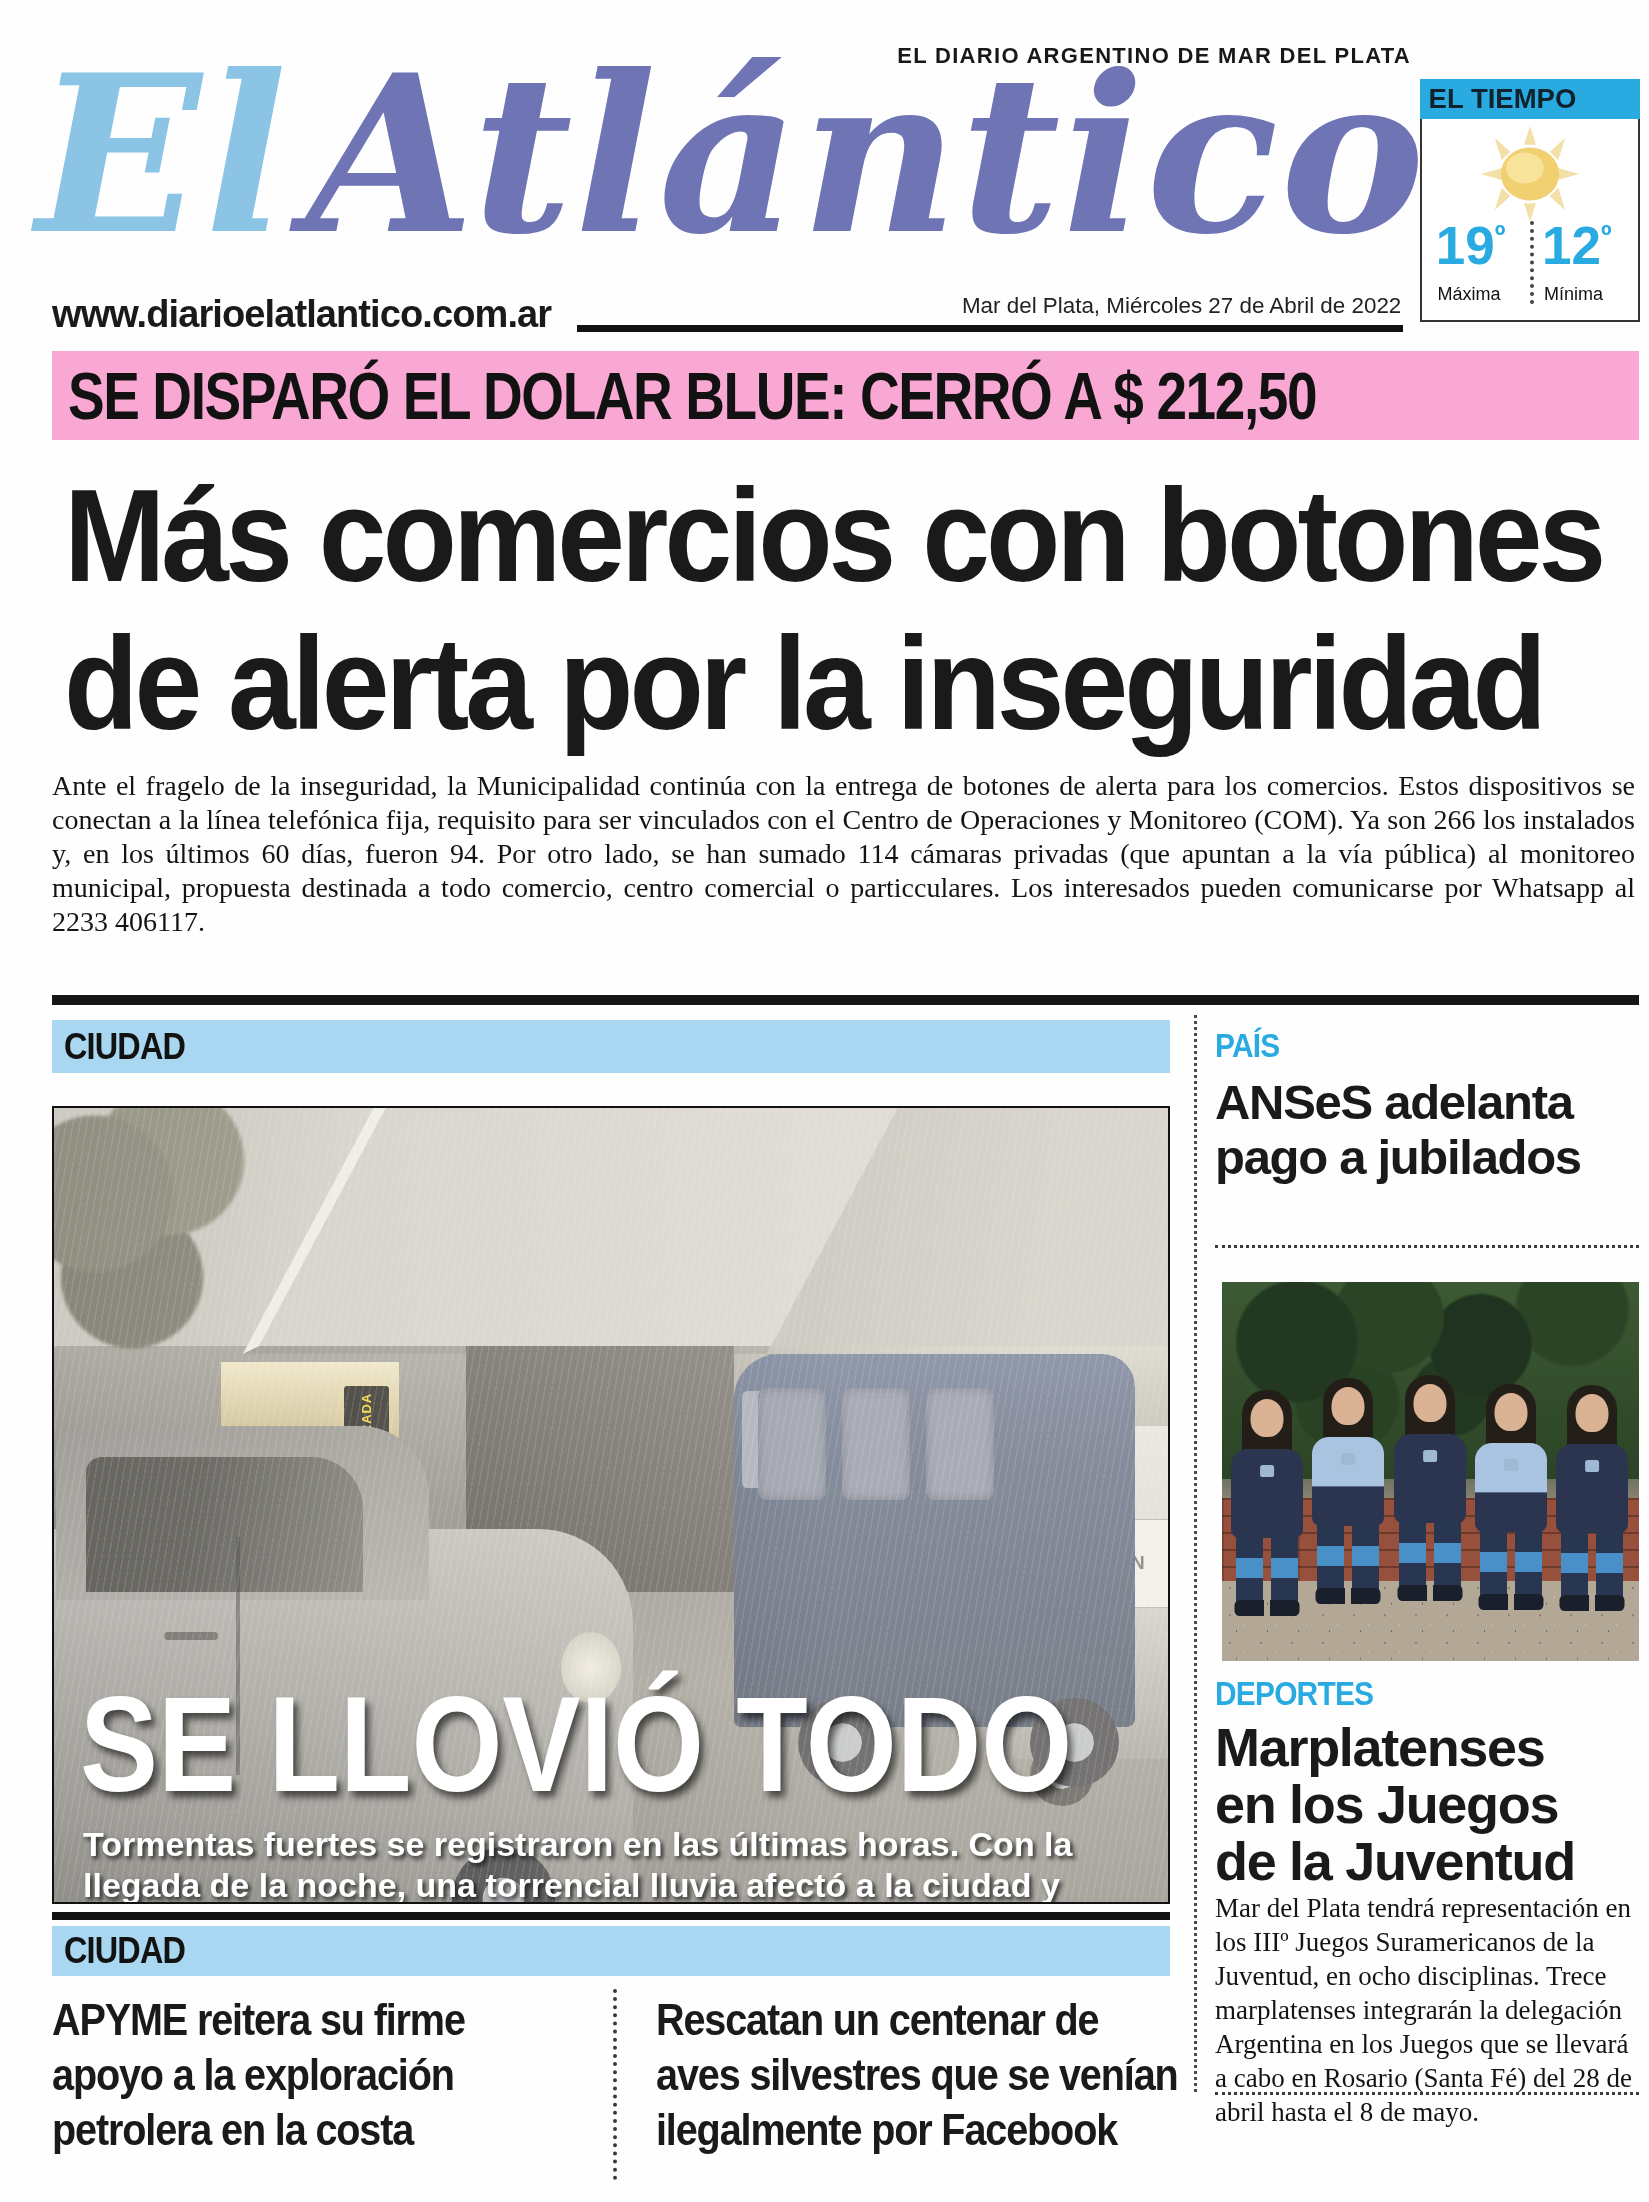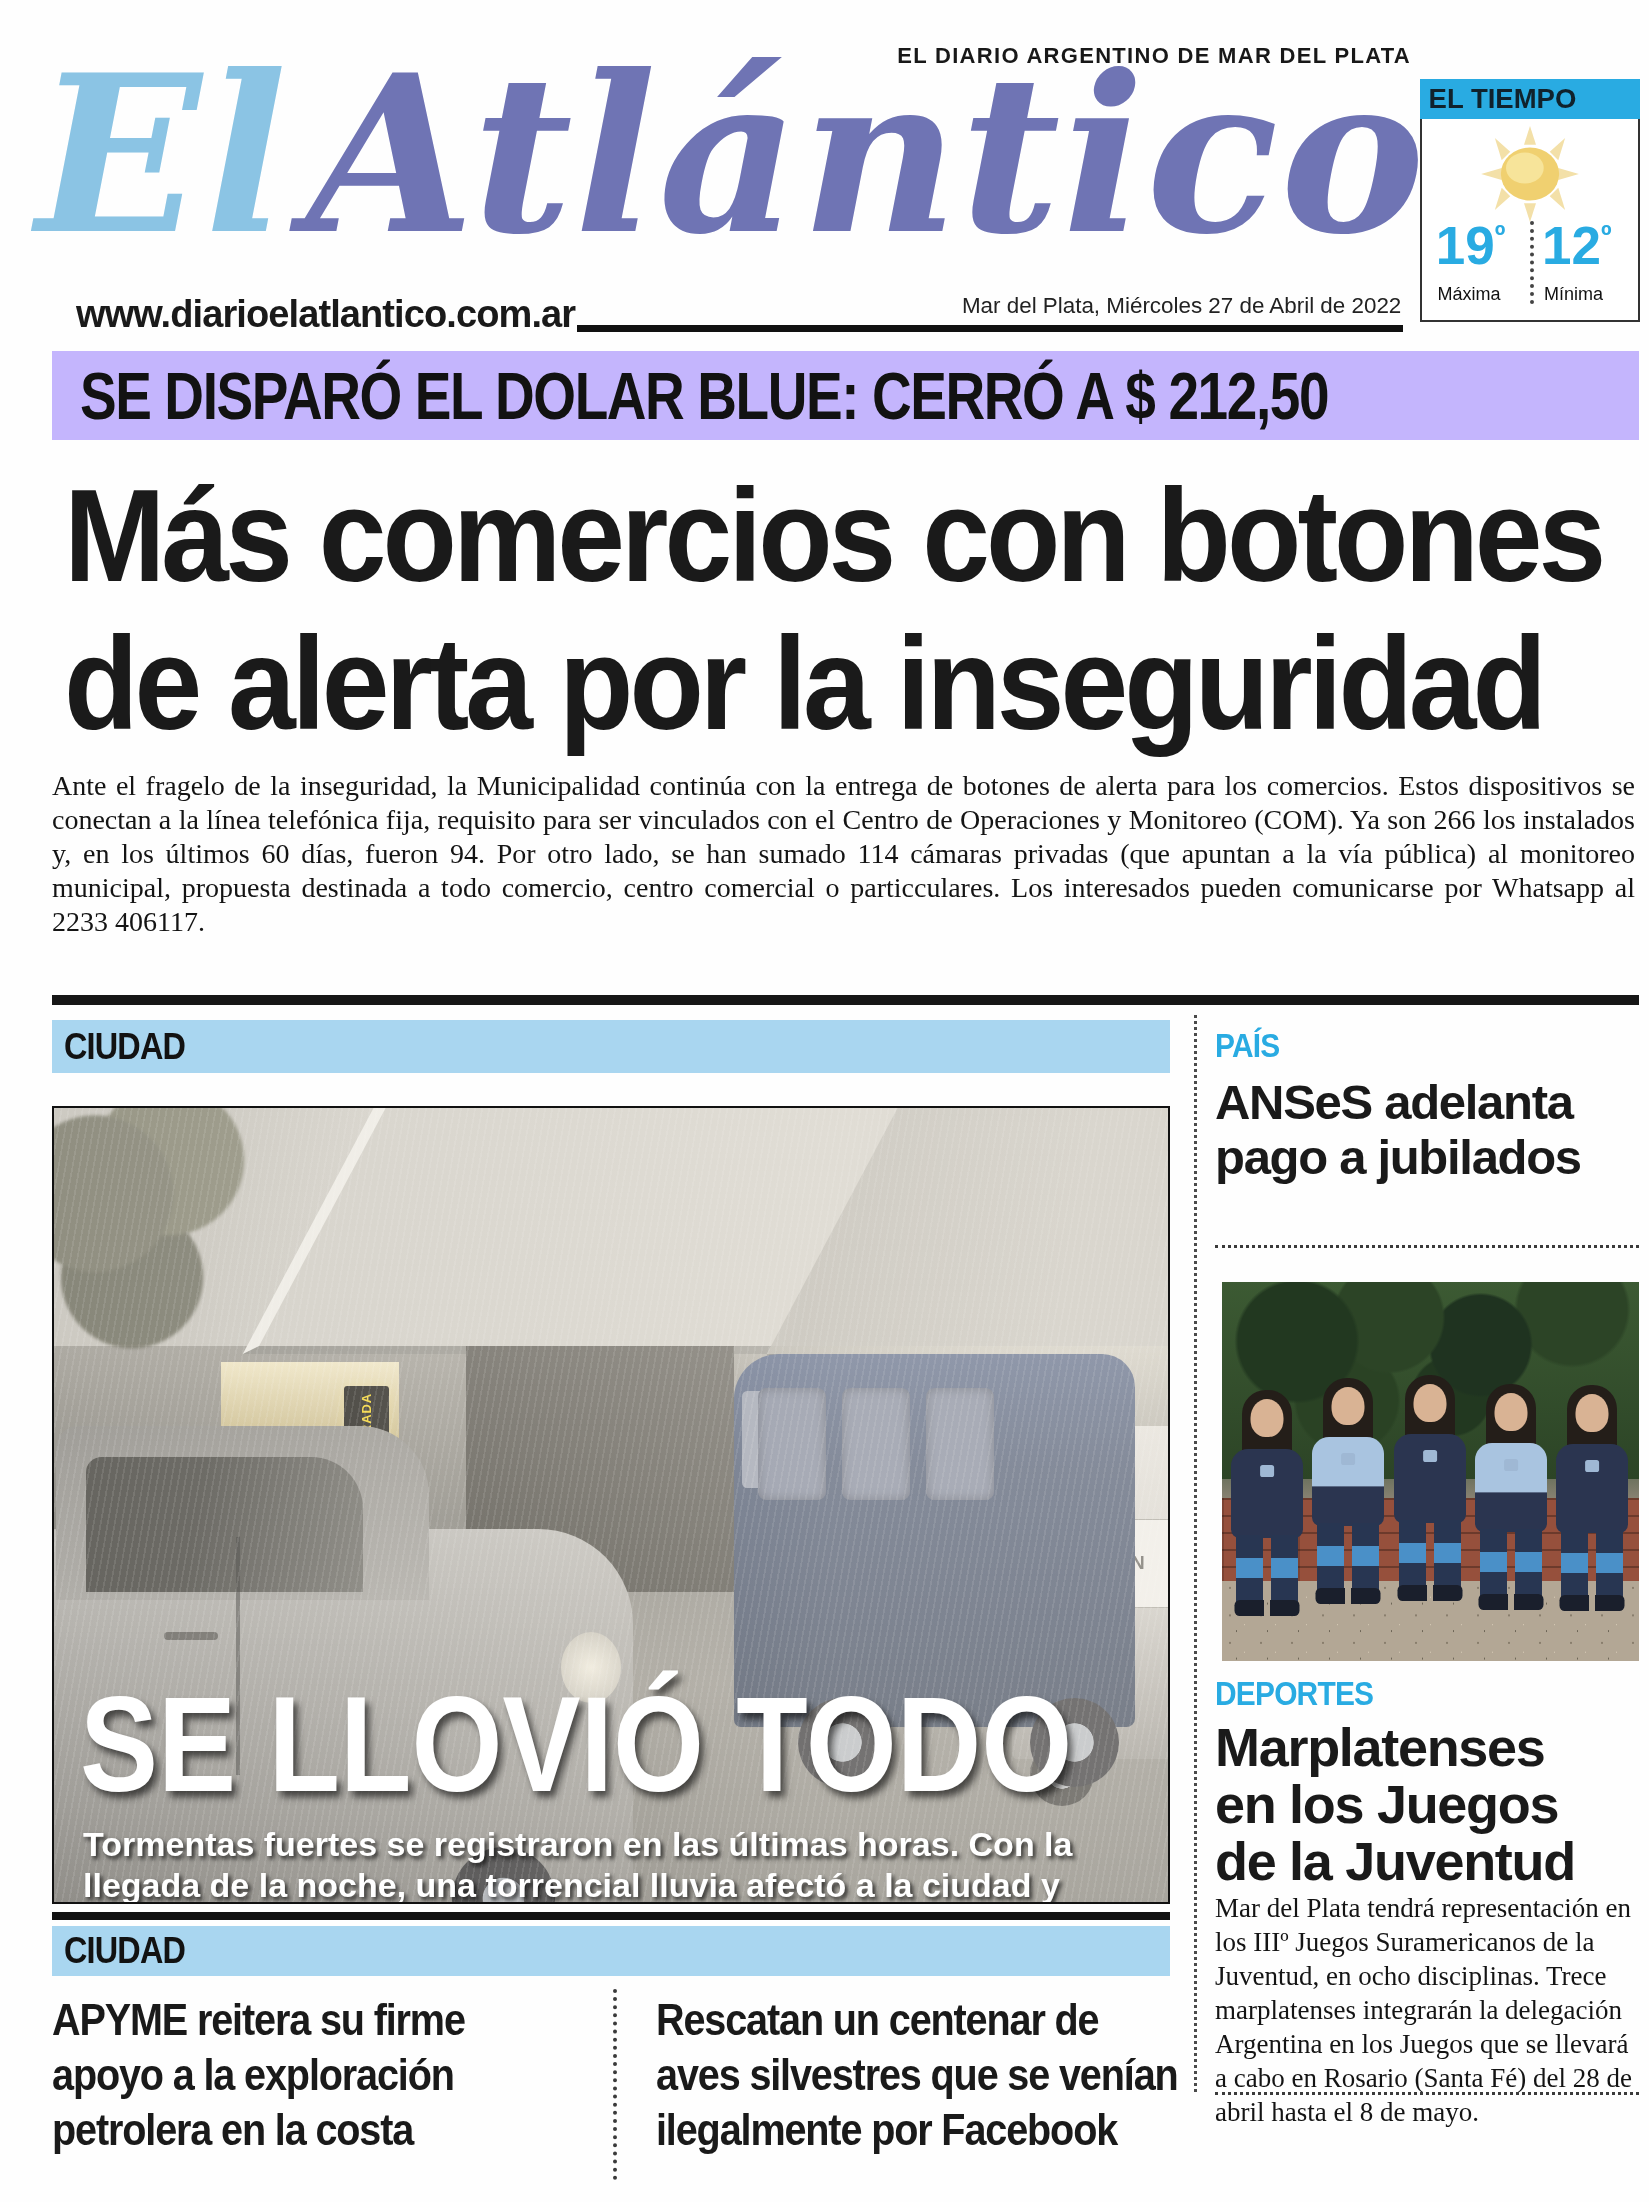--- a/index.html
+++ b/index.html
@@ -11,41 +11,41 @@
   .cond{display:inline-block;transform-origin:left center;white-space:nowrap;}
 
   
   .tagline{position:absolute; top:43px; right:238px; font-size:22px; font-weight:bold;
     letter-spacing:1.3px; color:#181818;}
   .logo{position:absolute; left:36px; top:46px; font-family:"DejaVu Serif",serif;
     font-style:italic; font-weight:bold; font-size:217px; line-height:1; white-space:nowrap;}
   .logo .el{color:#8bc4e4; letter-spacing:3.4px;}
   .logo .rest{color:#6f74b4; letter-spacing:1.7px; margin-left:15.5px;}
   .url-row{position:absolute; left:52px; top:284px; width:1351px; height:57px;}
-  .url{position:absolute; left:0; bottom:5.2px; font-size:38px; font-weight:bold; letter-spacing:-0.9px;margin-left:24px;}
+  .url{position:absolute; left:0; bottom:5.2px; font-size:38px; font-weight:bold; letter-spacing:-0.9px;}
   .mast-rule{position:absolute; left:525px; right:0; bottom:8.6px; height:7.7px; background:#111;}
   .dateline{position:absolute; right:1.7px; bottom:22.4px; font-size:22.4px; color:#222;}
 
   
   .weather{position:absolute; left:1420px; top:79px; width:220px; height:248px;}
   .weather-head{height:40px; background:#29abe2; color:#10222c; display:flex; align-items:center;
     padding-left:8.6px; font-size:27.5px; font-weight:bold;}
   .weather-body{position:relative; height:203px; background:#fff; border:2.6px solid #333;
     border-top:none; box-sizing:border-box;}
   .sun{position:absolute; left:50%; top:6.9px; transform:translateX(-50%);}
   .w-div{position:absolute; left:50%; top:102px; height:83px; border-left:4.3px dotted #444;}
   .temp{position:absolute; top:96px; color:#29abe2; font-size:53px; font-weight:bold;}
   .temp sup{font-size:29px;}
   .temp.max{left:13.8px;} .temp.min{left:120px;}
   .temp-label{position:absolute; top:165px; font-size:18px; color:#111;}
   .temp-label.max{left:15.5px;} .temp-label.min{left:122px;}
 
   
   .banner{position:absolute; left:52px; top:351px; width:1587px; height:89px;
-    background:#c4b5fd; display:flex; align-items:center; padding-left:28px; box-sizing:border-box;}
+    background:#f9a8d4; display:flex; align-items:center; padding-left:16px; box-sizing:border-box;}
   .banner .cond{font-size:67px; font-weight:bold; letter-spacing:-1.7px; transform:scaleX(.82); color:#121212;}
 
   
   .main-hl{position:absolute; left:48px; top:446px; width:1600px; font-weight:bold;}
   .main-hl .line{display:block; font-size:131px; line-height:1.13; letter-spacing:-4.3px;
     transform:scaleX(.93); transform-origin:left center; white-space:nowrap;}
   .lead-body{position:absolute; left:52px; top:769px; width:1583px;
     font-family:"Liberation Serif",serif; font-size:28px; line-height:34px;
     text-align:justify; color:#141414;}
   .thick-rule{position:absolute; left:52px; top:995px; width:1587px; height:10.3px; background:#161616;}

